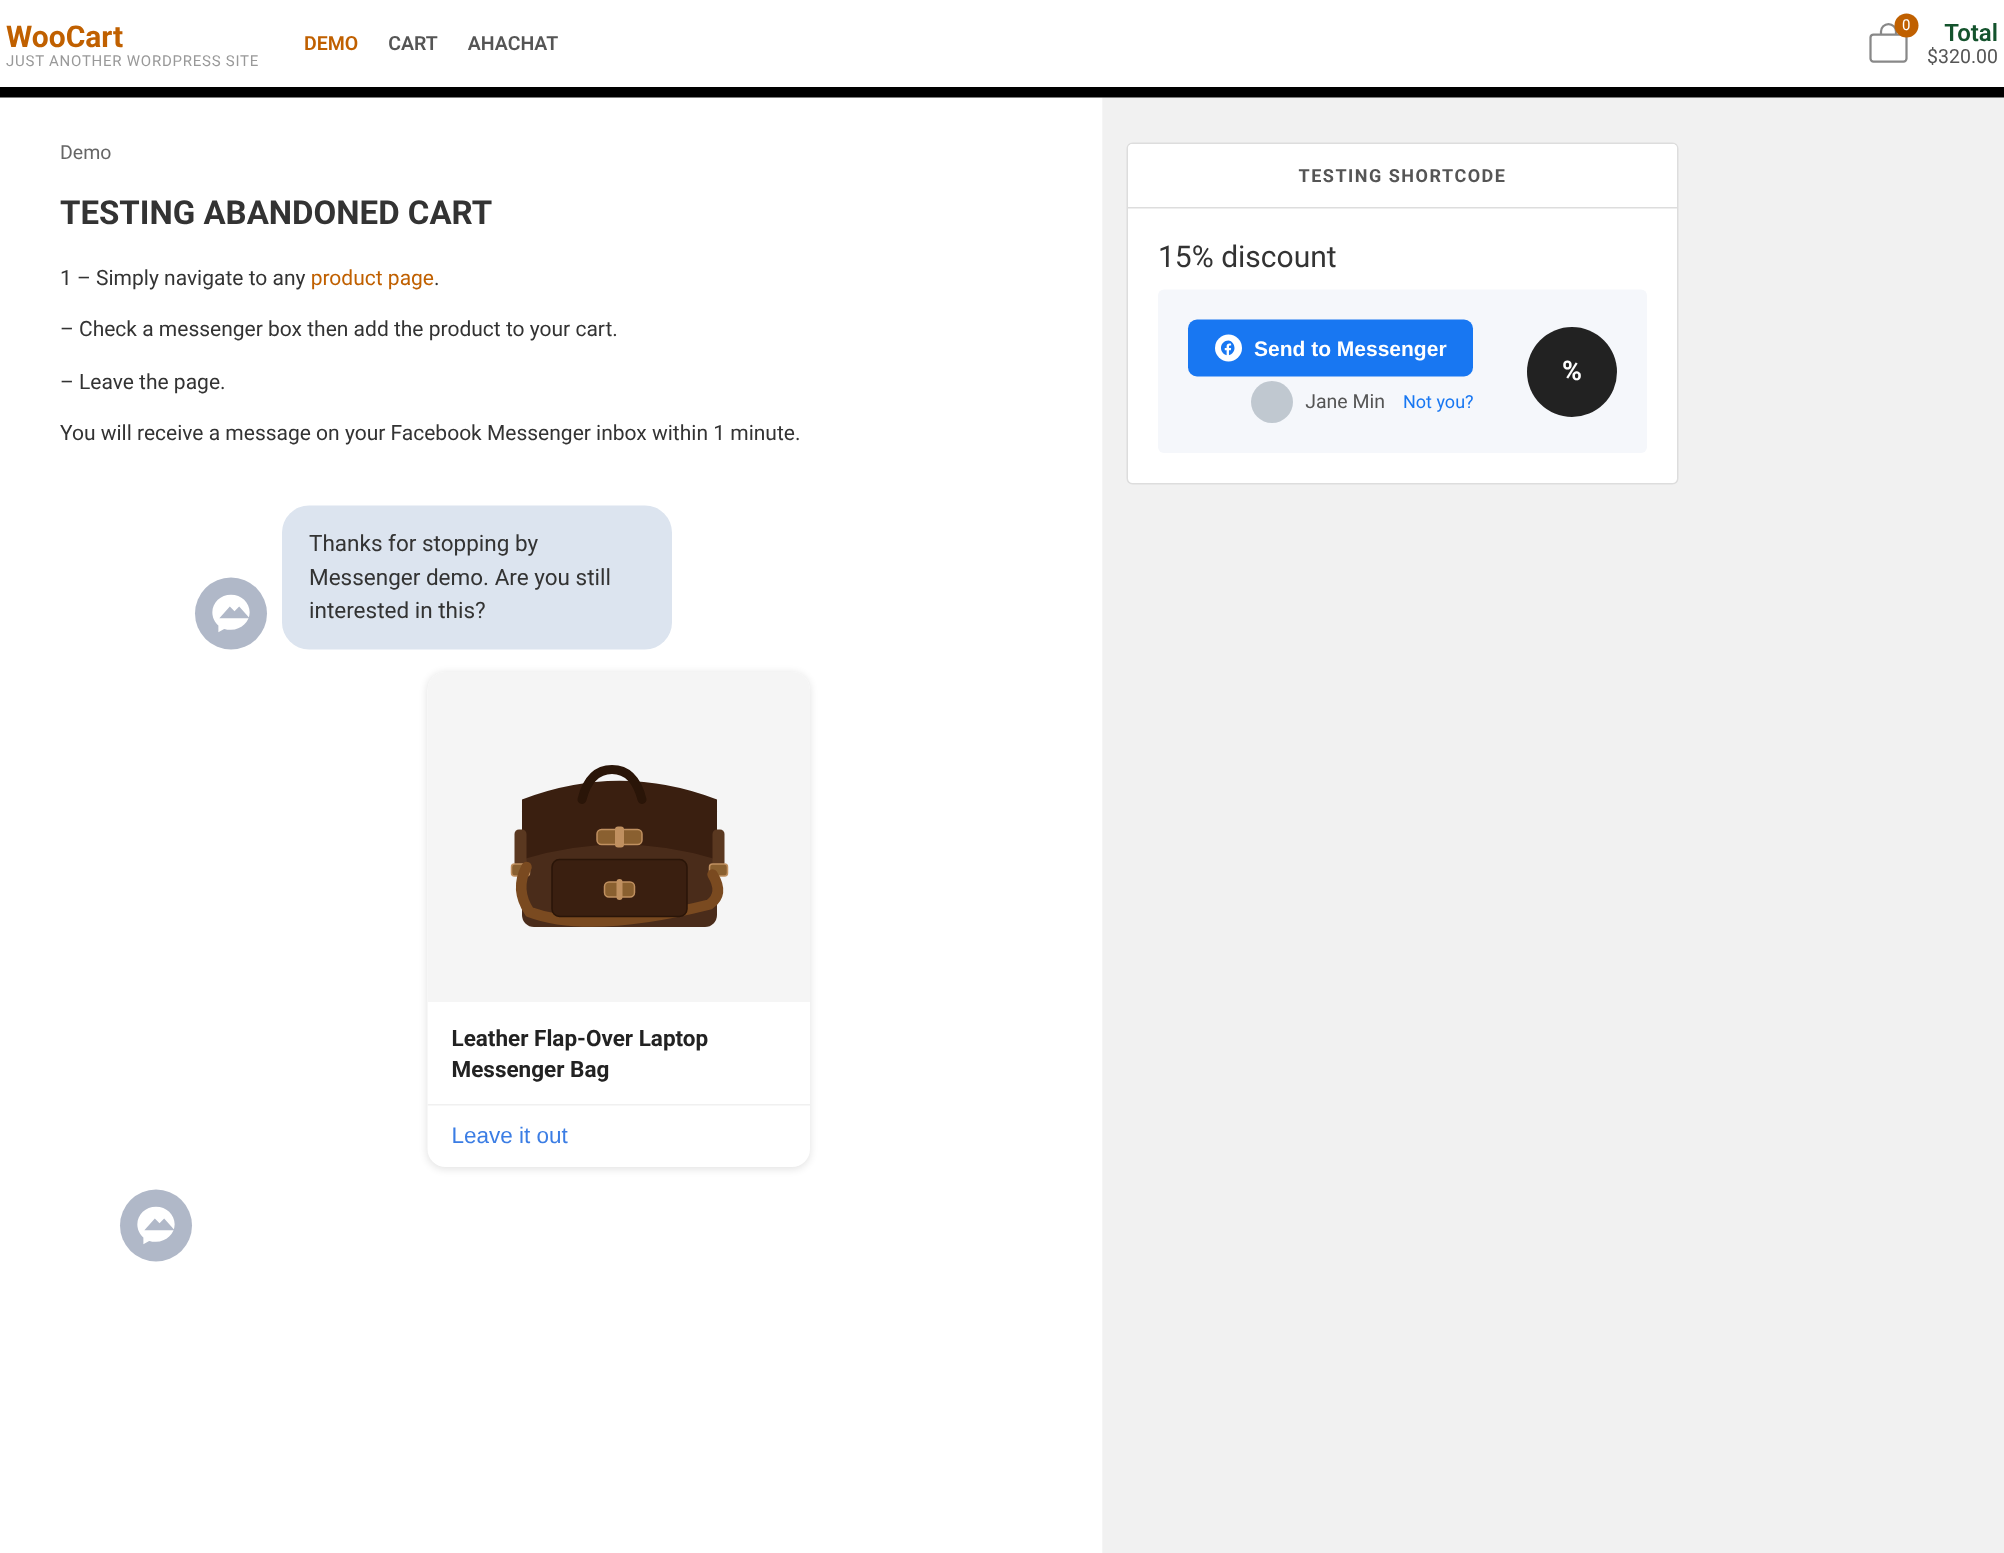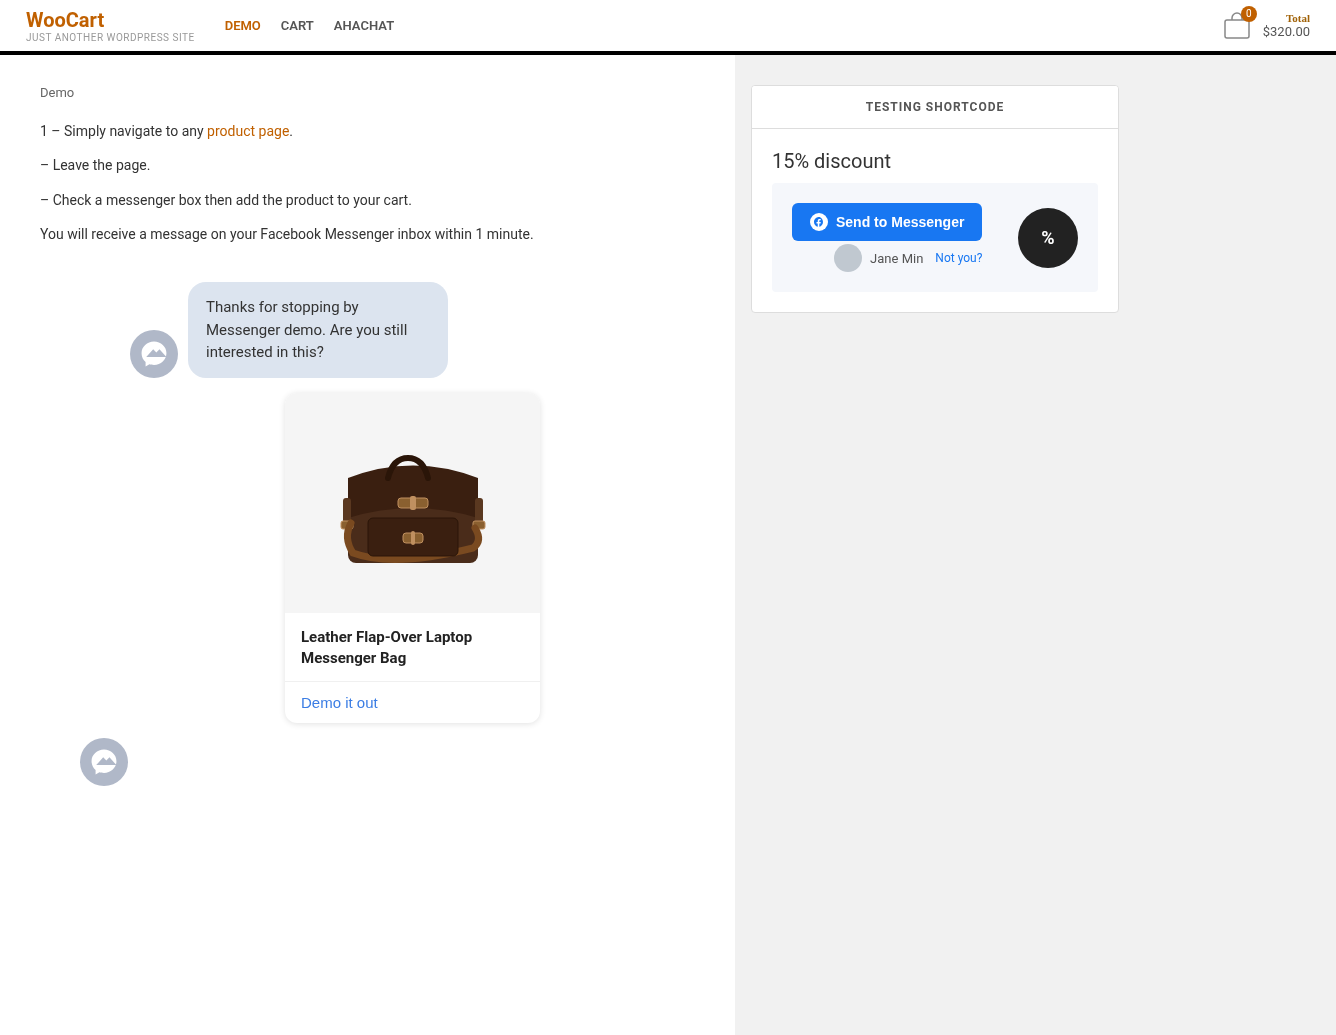--- a/index.html
+++ b/index.html
@@ -1,44 +1,44 @@
 <!DOCTYPE html>
 <html><head>
   <meta charset="utf-8">
   <style>
     * { box-sizing: border-box; margin: 0; padding: 0; }
     body { font-family: -apple-system, BlinkMacSystemFont, "Segoe UI", Roboto, sans-serif; background: #f1f1f1; color: #333; font-size: 14px; }
 
     
     .header {
       background: #fff;
-      border-bottom: 4px solid #000000;
+      border-bottom: 7px solid #000000;
       display: flex;
       align-items: center;
-      padding: 0 26px;
-      height: 55px;
+      padding: 0 4px;
+      height: 65px;
       position: relative;
     }
     .logo-area { display: flex; flex-direction: column; margin-right: 30px; }
     .logo-title { color: #c06000; font-size: 20px; font-weight: 700; line-height: 1.2; }
     .logo-sub { color: #999; font-size: 10px; text-transform: uppercase; letter-spacing: 0.5px; }
     .nav { display: flex; gap: 20px; align-items: center; }
     .nav-item { font-size: 13px; font-weight: 600; color: #555; text-transform: uppercase; cursor: pointer; text-decoration: none; }
     .nav-item.active { color: #c06000; }
     .header-right { margin-left: auto; display: flex; align-items: center; gap: 10px; }
     .cart-icon-wrap { position: relative; }
     .cart-bag { width: 32px; height: 32px; display: flex; align-items: center; justify-content: center; }
     .cart-badge {
       position: absolute; top: -4px; right: -4px;
       background: #c06000; color: #fff; border-radius: 50%;
       width: 16px; height: 16px; font-size: 10px;
       display: flex; align-items: center; justify-content: center;
     }
     .cart-total { text-align: right; }
-    .cart-total-label { font-size: 11px; font-weight: 600; color: #a16207; font-family: Liberation Serif, serif; }
+    .cart-total-label { font-size: 16px; font-weight: 600; color: #14532d; }
     .cart-total-amount { font-size: 13px; color: #555; }
 
     
     .page-layout { display: flex; min-height: calc(100vh - 55px); }
     .main-content { flex: 1; background: #fff; padding: 30px 40px; max-width: 735px; }
     .sidebar { width: 400px; background: #f1f1f1; padding: 30px 16px; }
 
     
     .breadcrumb { font-size: 13px; color: #666; margin-bottom: 20px; }
     .section-title { font-size: 22px; font-weight: 700; color: #333; margin-bottom: 20px; text-transform: uppercase; }
@@ -201,28 +201,29 @@
       <div class="cart-total-amount">$320.00</div>
     </div>
   </div>
 </header>
 
 <div class="page-layout">
 
   <main class="main-content">
     <div class="breadcrumb">Demo</div>
 
+    <h1 class="section-title">TESTING ABANDONED CART</h1>
 
     <div class="steps">
       <div class="step">
         <span>1</span>
         <span> – Simply navigate to any </span><a href="#">product page</a><span>.</span>
       </div>
+      <div class="step">– Check a messenger box then add the product to your cart.</div>
       <div class="step">– Leave the page.</div>
-      <div class="step">– Check a messenger box then add the product to your cart.</div>
     </div>
 
     <p class="messenger-note">You will receive a message on your Facebook Messenger inbox within 1 minute.</p>
 
     <div class="chat-demo">
 
       <div class="chat-row">
         <div class="messenger-avatar">
           <svg viewBox="0 0 36 36" xmlns="http://www.w3.org/2000/svg">
             <path d="M18 2C9.163 2 2 8.715 2 17c0 4.497 1.992 8.535 5.185 11.346V34l4.93-2.715C13.47 31.76 15.696 32 18 32c8.837 0 16-6.715 16-15S26.837 2 18 2z" fill="#fff"></path>
@@ -257,21 +258,21 @@
             <rect x="35" y="95" width="90" height="38" rx="5" fill="#3a1f10" stroke="#2a1508" stroke-width="1"></rect>
 
             <rect x="70" y="110" width="20" height="10" rx="3" fill="#8a6030" stroke="#c09060" stroke-width="1"></rect>
             <rect x="78" y="108" width="4" height="14" rx="2" fill="#c09060"></rect>
           </svg>
         </div>
         <div class="product-info">
           <div class="product-name">Leather Flap-Over Laptop Messenger Bag</div>
         </div>
         <div class="product-action">
-          <button class="check-it-out">Demo it out</button>
+          <button class="check-it-out">Leave it out</button>
         </div>
       </div>
 
       <div class="bottom-chat-row">
         <div class="messenger-avatar">
           <svg viewBox="0 0 36 36" xmlns="http://www.w3.org/2000/svg">
             <path d="M18 2C9.163 2 2 8.715 2 17c0 4.497 1.992 8.535 5.185 11.346V34l4.93-2.715C13.47 31.76 15.696 32 18 32c8.837 0 16-6.715 16-15S26.837 2 18 2z" fill="#fff"></path>
             <path d="M8 22l9-10 4 4 4-4 9 10" fill="#b0b8c8"></path>
           </svg>
         </div>

